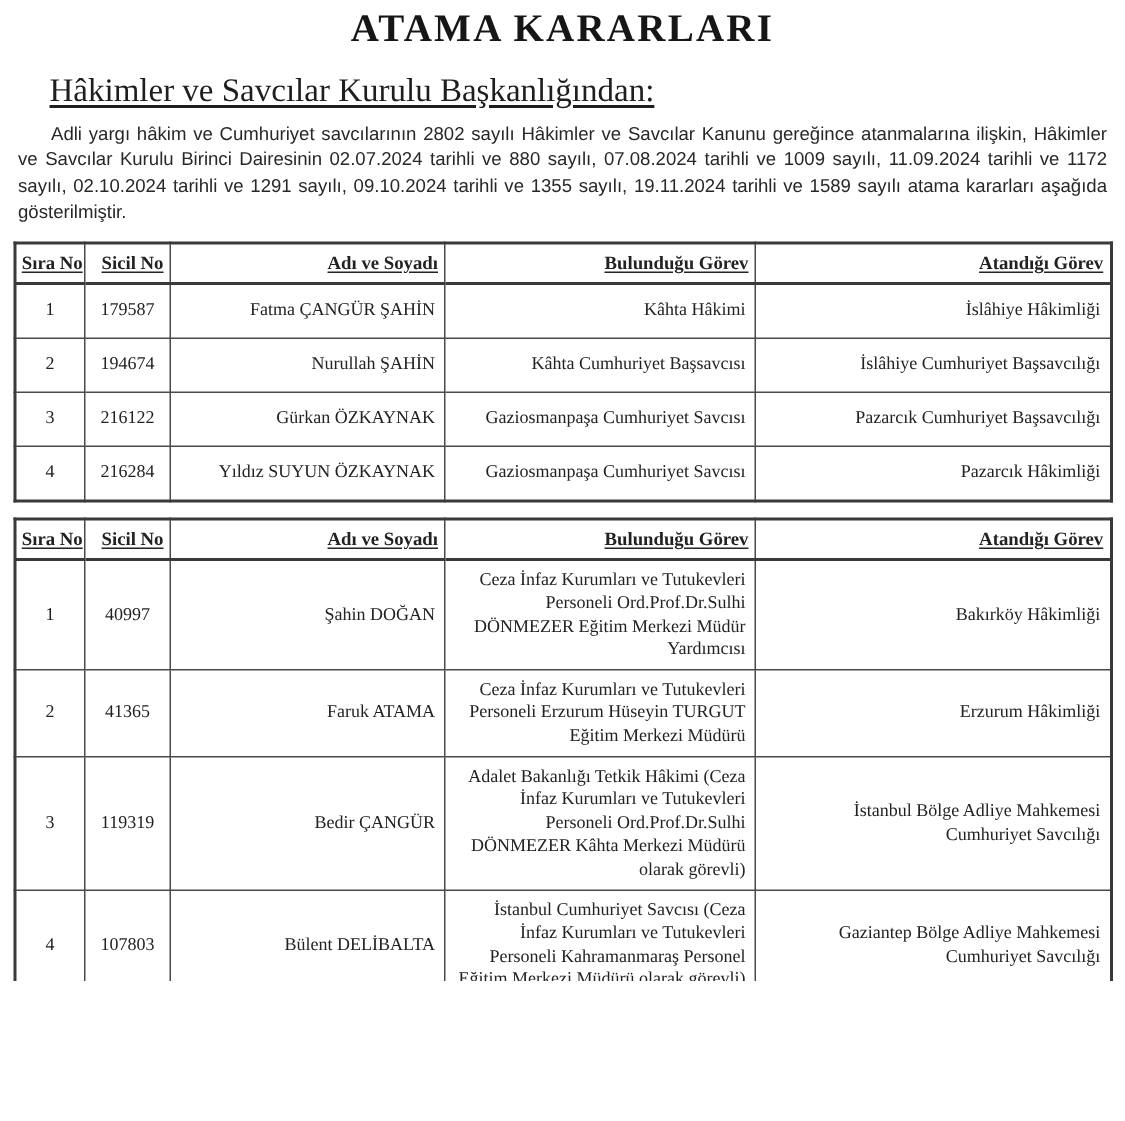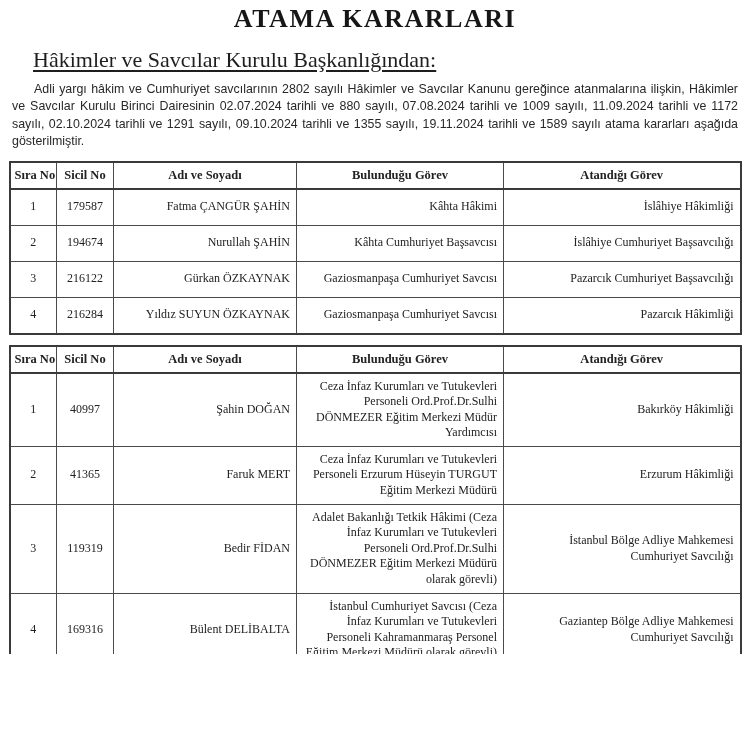--- a/index.html
+++ b/index.html
@@ -64,22 +64,23 @@
     table-layout: fixed;
     border: 2px solid #3a3a3a;
     font-family: "Liberation Serif", serif;
     color: #222222;
   }
   table.appointments th {
     border: 1px solid #4a4a4a;
     border-bottom: 2px solid #3a3a3a;
     font-size: 12.5px;
     font-weight: bold;
+    text-decoration: underline;
     text-underline-offset: 2px;
-    text-align: center;
+    text-align: right;
     padding: 5px 4px;
     white-space: nowrap;
     overflow: hidden;
   }
   table.appointments td {
     border: 1px solid #4a4a4a;
     border-top: 1.5px solid #3f3f3f;
     font-size: 12px;
     line-height: 15.6px;
     padding: 5px 6px;
@@ -178,34 +179,34 @@
       <tr>
         <td class="center">1</td>
         <td class="center">40997</td>
         <td>Şahin DOĞAN</td>
         <td>Ceza İnfaz Kurumları ve Tutukevleri Personeli Ord.Prof.Dr.Sulhi DÖNMEZER Eğitim Merkezi Müdür Yardımcısı</td>
         <td>Bakırköy Hâkimliği</td>
       </tr>
       <tr>
         <td class="center">2</td>
         <td class="center">41365</td>
-        <td>Faruk MERT</td>
+        <td>Faruk ATAMA</td>
         <td>Ceza İnfaz Kurumları ve Tutukevleri Personeli Erzurum Hüseyin TURGUT Eğitim Merkezi Müdürü</td>
         <td>Erzurum Hâkimliği</td>
       </tr>
       <tr>
         <td class="center">3</td>
         <td class="center">119319</td>
-        <td>Bedir FİDAN</td>
-        <td>Adalet Bakanlığı Tetkik Hâkimi (Ceza İnfaz Kurumları ve Tutukevleri Personeli Ord.Prof.Dr.Sulhi DÖNMEZER Eğitim Merkezi Müdürü olarak görevli)</td>
+        <td>Bedir ÇANGÜR</td>
+        <td>Adalet Bakanlığı Tetkik Hâkimi (Ceza İnfaz Kurumları ve Tutukevleri Personeli Ord.Prof.Dr.Sulhi DÖNMEZER Kâhta Merkezi Müdürü olarak görevli)</td>
         <td>İstanbul Bölge Adliye Mahkemesi Cumhuriyet Savcılığı</td>
       </tr>
       <tr>
         <td class="center">4</td>
-        <td class="center">169316</td>
+        <td class="center">107803</td>
         <td>Bülent DELİBALTA</td>
         <td>İstanbul Cumhuriyet Savcısı (Ceza İnfaz Kurumları ve Tutukevleri Personeli Kahramanmaraş Personel Eğitim Merkezi Müdürü olarak görevli)</td>
         <td>Gaziantep Bölge Adliye Mahkemesi Cumhuriyet Savcılığı</td>
       </tr>
       <tr>
         <td class="center">5</td>
         <td class="center">139631</td>
         <td>Uğur ÖZBEK</td>
         <td>Bursa Cumhuriyet Savcısı (Ceza İnfaz Kurumları ve Tutukevleri Personeli Denizli Hasan ERBİL Eğitim Merkezi Müdürü olarak görevli)</td>
         <td>Denizli Cumhuriyet Savcılığı</td>

